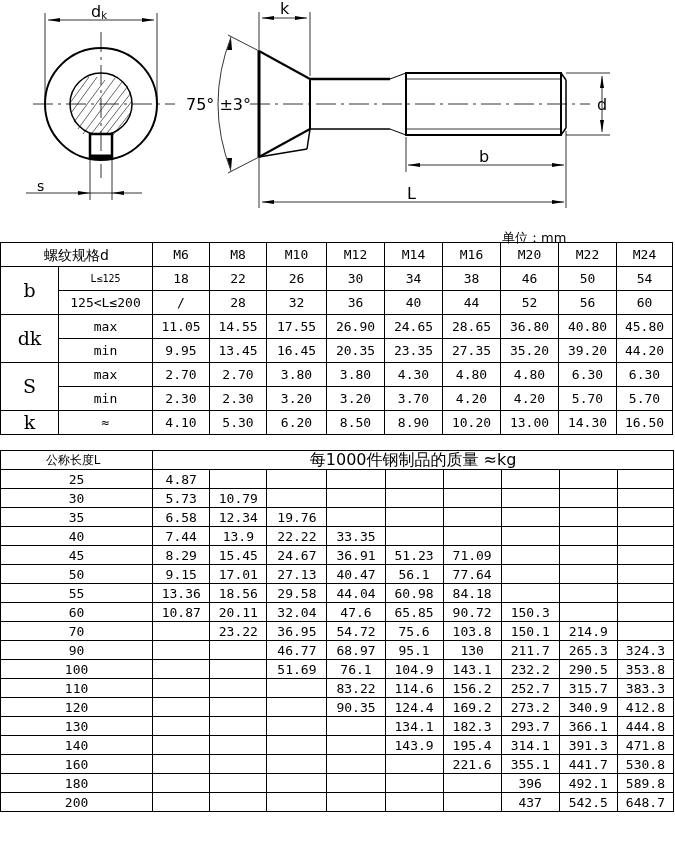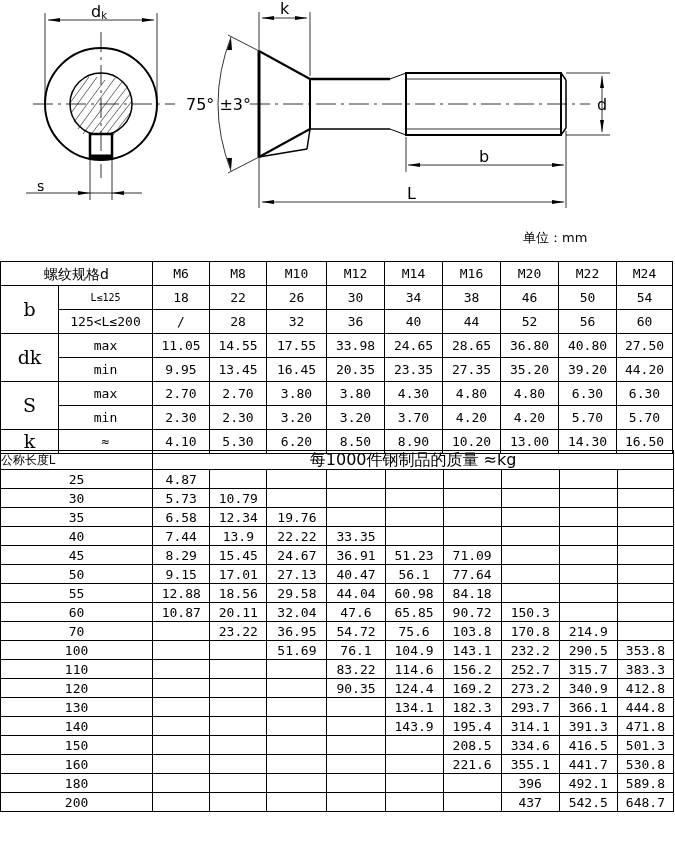--- a/index.html
+++ b/index.html
@@ -1,30 +1,30 @@
 <!DOCTYPE html>
 <html><head>
 <meta charset="utf-8">
 <style>
   html, body { margin:0; padding:0; background:#ffffff; }
   body { width:675px; height:868px; position:relative; overflow:hidden;
          font-family: "DejaVu Sans Mono", "Liberation Mono", monospace; color:#000; }
   #drawing { position:absolute; left:0; top:0; width:675px; height:215px; }
   .unit { position:absolute; left:502px; top:229px; font-size:13px;
-          font-family: "DejaVu Sans", sans-serif; margin-left: 21px; }
+          font-family: "DejaVu Sans", sans-serif; }
   table { border-collapse:collapse; position:absolute; left:0; table-layout:fixed; }
   td { border:1px solid #000; padding:0; text-align:center; font-size:13px;
        line-height:1; white-space:nowrap; overflow:hidden; }
-  #spec-table { top:261px; width:590px; }
+  #spec-table { top:242px; width:590px; }
   #spec-table td { height:23px; }
   #spec-table td.big { font-size:19px; font-family:"DejaVu Serif", serif; }
   #spec-table td.cn { font-family:"DejaVu Sans", sans-serif; font-size:14px; }
   #mass-table { top:450px; width:674px; }
   #mass-table td { height:18px; }
-  #mass-table td.cn { font-family:Liberation Sans, sans-serif; font-size:12px; text-align:left; }
+  #mass-table td.cn { font-family:Liberation Sans, sans-serif; font-size:12px; text-align:left; padding-left:45px; }
   #mass-table td.cnc { font-family:"DejaVu Sans", sans-serif; font-size:16px; }
 </style>
 </head>
 <body>
 
 <svg id="drawing" viewBox="0 0 675 215" xmlns="http://www.w3.org/2000/svg">
   <g fill="none" stroke="#000">
     <circle cx="101" cy="104" r="56" stroke-width="2"></circle>
     <circle cx="101" cy="104" r="31" stroke-width="1.5"></circle>
     <g stroke-width="0.6">
@@ -165,26 +165,26 @@
         <td>52</td>
         <td>56</td>
         <td>60</td>
       </tr>
       <tr>
         <td class="big" rowspan="2">dk</td>
         <td>max</td>
         <td>11.05</td>
         <td>14.55</td>
         <td>17.55</td>
-        <td>33.98</td>
+        <td>26.90</td>
         <td>24.65</td>
         <td>28.65</td>
         <td>36.80</td>
         <td>40.80</td>
-        <td>27.50</td>
+        <td>45.80</td>
       </tr>
       <tr>
         <td>min</td>
         <td>9.95</td>
         <td>13.45</td>
         <td>16.45</td>
         <td>20.35</td>
         <td>23.35</td>
         <td>27.35</td>
         <td>35.20</td>
@@ -319,21 +319,21 @@
         <td>27.13</td>
         <td>40.47</td>
         <td>56.1</td>
         <td>77.64</td>
         <td></td>
         <td></td>
         <td></td>
       </tr>
       <tr>
         <td>55</td>
-        <td>12.88</td>
+        <td>13.36</td>
         <td>18.56</td>
         <td>29.58</td>
         <td>44.04</td>
         <td>60.98</td>
         <td>84.18</td>
         <td></td>
         <td></td>
         <td></td>
       </tr>
       <tr>
@@ -349,23 +349,35 @@
         <td></td>
       </tr>
       <tr>
         <td>70</td>
         <td></td>
         <td>23.22</td>
         <td>36.95</td>
         <td>54.72</td>
         <td>75.6</td>
         <td>103.8</td>
-        <td>170.8</td>
+        <td>150.1</td>
         <td>214.9</td>
         <td></td>
+      </tr>
+      <tr>
+        <td>90</td>
+        <td></td>
+        <td></td>
+        <td>46.77</td>
+        <td>68.97</td>
+        <td>95.1</td>
+        <td>130</td>
+        <td>211.7</td>
+        <td>265.3</td>
+        <td>324.3</td>
       </tr>
       <tr>
         <td>100</td>
         <td></td>
         <td></td>
         <td>51.69</td>
         <td>76.1</td>
         <td>104.9</td>
         <td>143.1</td>
         <td>232.2</td>
@@ -414,32 +426,20 @@
         <td></td>
         <td></td>
         <td></td>
         <td>143.9</td>
         <td>195.4</td>
         <td>314.1</td>
         <td>391.3</td>
         <td>471.8</td>
       </tr>
       <tr>
-        <td>150</td>
-        <td></td>
-        <td></td>
-        <td></td>
-        <td></td>
-        <td></td>
-        <td>208.5</td>
-        <td>334.6</td>
-        <td>416.5</td>
-        <td>501.3</td>
-      </tr>
-      <tr>
         <td>160</td>
         <td></td>
         <td></td>
         <td></td>
         <td></td>
         <td></td>
         <td>221.6</td>
         <td>355.1</td>
         <td>441.7</td>
         <td>530.8</td>

